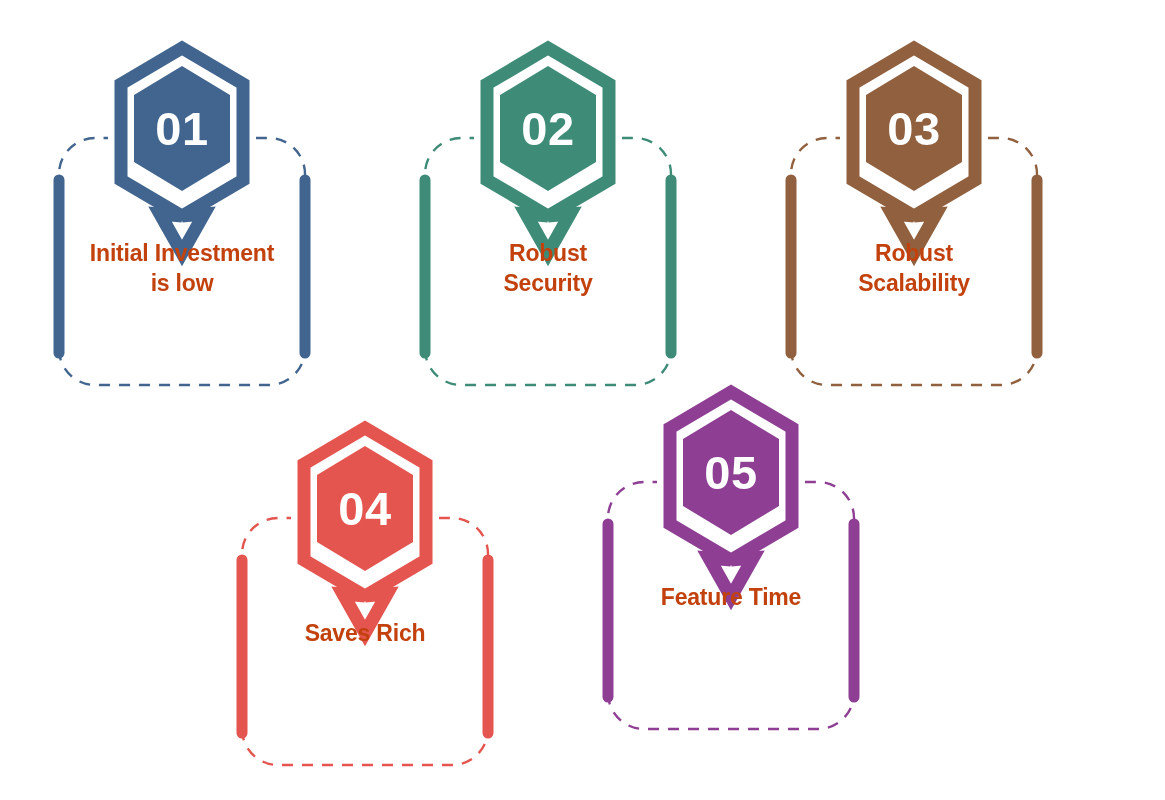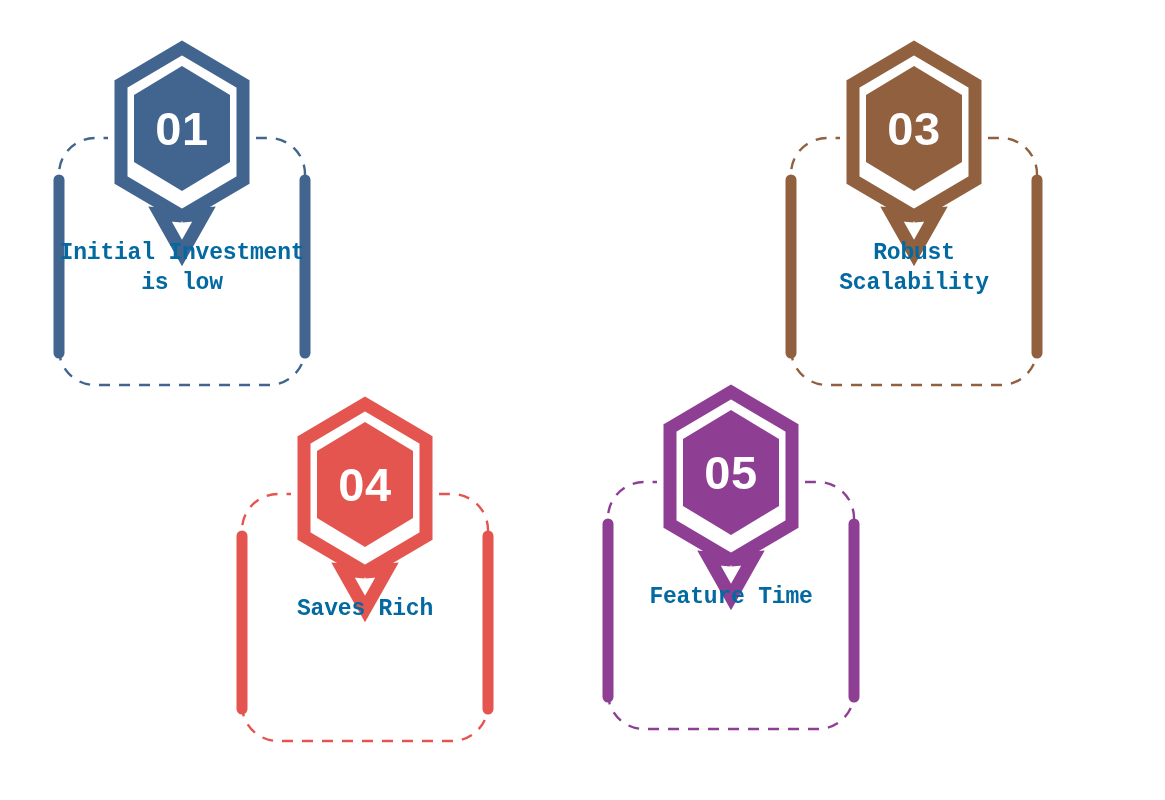--- a/index.html
+++ b/index.html
@@ -30,25 +30,25 @@
     width: 300px;
     height: 340px;
     overflow: visible;
   }
   .card-label {
     position: absolute;
     left: 18px;
     width: 264px;
     top: 198px;
     text-align: center;
-    font-family: Liberation Mono, monospace;
+    font-family: Liberation Sans, sans-serif;
     font-size: 23px;
     font-weight: bold;
     line-height: 1.32;
-    color: #0369a1;
+    color: #c2410c;
     letter-spacing: -0.2px;
     white-space: pre-line;
   }
   .num-text {
     font-family: "Liberation Sans", sans-serif;
     font-size: 47px;
     font-weight: bold;
     fill: #ffffff;
     letter-spacing: 0.5px;
   }
@@ -63,34 +63,47 @@
         <line x1="27" y1="140" x2="27" y2="313" stroke="#41658F" stroke-width="11" stroke-linecap="round"></line>
         <line x1="273" y1="140" x2="273" y2="313" stroke="#41658F" stroke-width="11" stroke-linecap="round"></line>
         <path d="M 89 44 L 150 8 L 211 44 L 211 140 L 150 176 L 172 174 L 150 213 L 128 174 L 150 176 L 89 140 Z" fill="#ffffff" stroke="#ffffff" stroke-width="26" stroke-linejoin="round"></path>
         <path d="M 89 44 L 150 8 L 211 44 L 211 140 L 150 176 L 172 174 L 150 213 L 128 174 L 150 176 L 89 140 Z" fill="none" stroke="#41658F" stroke-width="13" stroke-linejoin="miter" stroke-linecap="butt"></path>
         <path d="M 150 26 L 198 55 L 198 122 L 150 151 L 102 122 L 102 55 Z" fill="#41658F"></path>
         <text x="150" y="105" text-anchor="middle" class="num-text">01</text>
       </svg>
       <div class="card-label">Initial Investment
 is low</div>
     </div>
+    <div class="card" style="left: 398px; top: 40px;">
+      <svg viewBox="0 0 300 340">
+        <path d="M 27 309 L 27 134 A 36 36 0 0 1 63 98 L 89 98 L 89 44 L 150 8 L 211 44 L 211 98 L 237 98 A 36 36 0 0 1 273 134 L 273 309 A 36 36 0 0 1 237 345 L 63 345 A 36 36 0 0 1 27 309 Z" fill="none" stroke="#3E8C77" stroke-width="2.4" stroke-dasharray="11 9" stroke-linecap="butt"></path>
+        <line x1="27" y1="140" x2="27" y2="313" stroke="#3E8C77" stroke-width="11" stroke-linecap="round"></line>
+        <line x1="273" y1="140" x2="273" y2="313" stroke="#3E8C77" stroke-width="11" stroke-linecap="round"></line>
+        <path d="M 89 44 L 150 8 L 211 44 L 211 140 L 150 176 L 172 174 L 150 213 L 128 174 L 150 176 L 89 140 Z" fill="#ffffff" stroke="#ffffff" stroke-width="26" stroke-linejoin="round"></path>
+        <path d="M 89 44 L 150 8 L 211 44 L 211 140 L 150 176 L 172 174 L 150 213 L 128 174 L 150 176 L 89 140 Z" fill="none" stroke="#3E8C77" stroke-width="13" stroke-linejoin="miter" stroke-linecap="butt"></path>
+        <path d="M 150 26 L 198 55 L 198 122 L 150 151 L 102 122 L 102 55 Z" fill="#3E8C77"></path>
+        <text x="150" y="105" text-anchor="middle" class="num-text">02</text>
+      </svg>
+      <div class="card-label">Robust
+Security</div>
+    </div>
     <div class="card" style="left: 764px; top: 40px;">
       <svg viewBox="0 0 300 340">
         <path d="M 27 309 L 27 134 A 36 36 0 0 1 63 98 L 89 98 L 89 44 L 150 8 L 211 44 L 211 98 L 237 98 A 36 36 0 0 1 273 134 L 273 309 A 36 36 0 0 1 237 345 L 63 345 A 36 36 0 0 1 27 309 Z" fill="none" stroke="#91603E" stroke-width="2.4" stroke-dasharray="11 9" stroke-linecap="butt"></path>
         <line x1="27" y1="140" x2="27" y2="313" stroke="#91603E" stroke-width="11" stroke-linecap="round"></line>
         <line x1="273" y1="140" x2="273" y2="313" stroke="#91603E" stroke-width="11" stroke-linecap="round"></line>
         <path d="M 89 44 L 150 8 L 211 44 L 211 140 L 150 176 L 172 174 L 150 213 L 128 174 L 150 176 L 89 140 Z" fill="#ffffff" stroke="#ffffff" stroke-width="26" stroke-linejoin="round"></path>
         <path d="M 89 44 L 150 8 L 211 44 L 211 140 L 150 176 L 172 174 L 150 213 L 128 174 L 150 176 L 89 140 Z" fill="none" stroke="#91603E" stroke-width="13" stroke-linejoin="miter" stroke-linecap="butt"></path>
         <path d="M 150 26 L 198 55 L 198 122 L 150 151 L 102 122 L 102 55 Z" fill="#91603E"></path>
         <text x="150" y="105" text-anchor="middle" class="num-text">03</text>
       </svg>
       <div class="card-label">Robust
 Scalability</div>
     </div>
-    <div class="card" style="left: 215px; top: 396px;">
+    <div class="card" style="left: 215px; top: 420px;">
       <svg viewBox="0 0 300 340">
         <path d="M 27 309 L 27 134 A 36 36 0 0 1 63 98 L 89 98 L 89 44 L 150 8 L 211 44 L 211 98 L 237 98 A 36 36 0 0 1 273 134 L 273 309 A 36 36 0 0 1 237 345 L 63 345 A 36 36 0 0 1 27 309 Z" fill="none" stroke="#E5554F" stroke-width="2.4" stroke-dasharray="11 9" stroke-linecap="butt"></path>
         <line x1="27" y1="140" x2="27" y2="313" stroke="#E5554F" stroke-width="11" stroke-linecap="round"></line>
         <line x1="273" y1="140" x2="273" y2="313" stroke="#E5554F" stroke-width="11" stroke-linecap="round"></line>
         <path d="M 89 44 L 150 8 L 211 44 L 211 140 L 150 176 L 172 174 L 150 213 L 128 174 L 150 176 L 89 140 Z" fill="#ffffff" stroke="#ffffff" stroke-width="26" stroke-linejoin="round"></path>
         <path d="M 89 44 L 150 8 L 211 44 L 211 140 L 150 176 L 172 174 L 150 213 L 128 174 L 150 176 L 89 140 Z" fill="none" stroke="#E5554F" stroke-width="13" stroke-linejoin="miter" stroke-linecap="butt"></path>
         <path d="M 150 26 L 198 55 L 198 122 L 150 151 L 102 122 L 102 55 Z" fill="#E5554F"></path>
         <text x="150" y="105" text-anchor="middle" class="num-text">04</text>
       </svg>
       <div class="card-label">Saves Rich</div>

